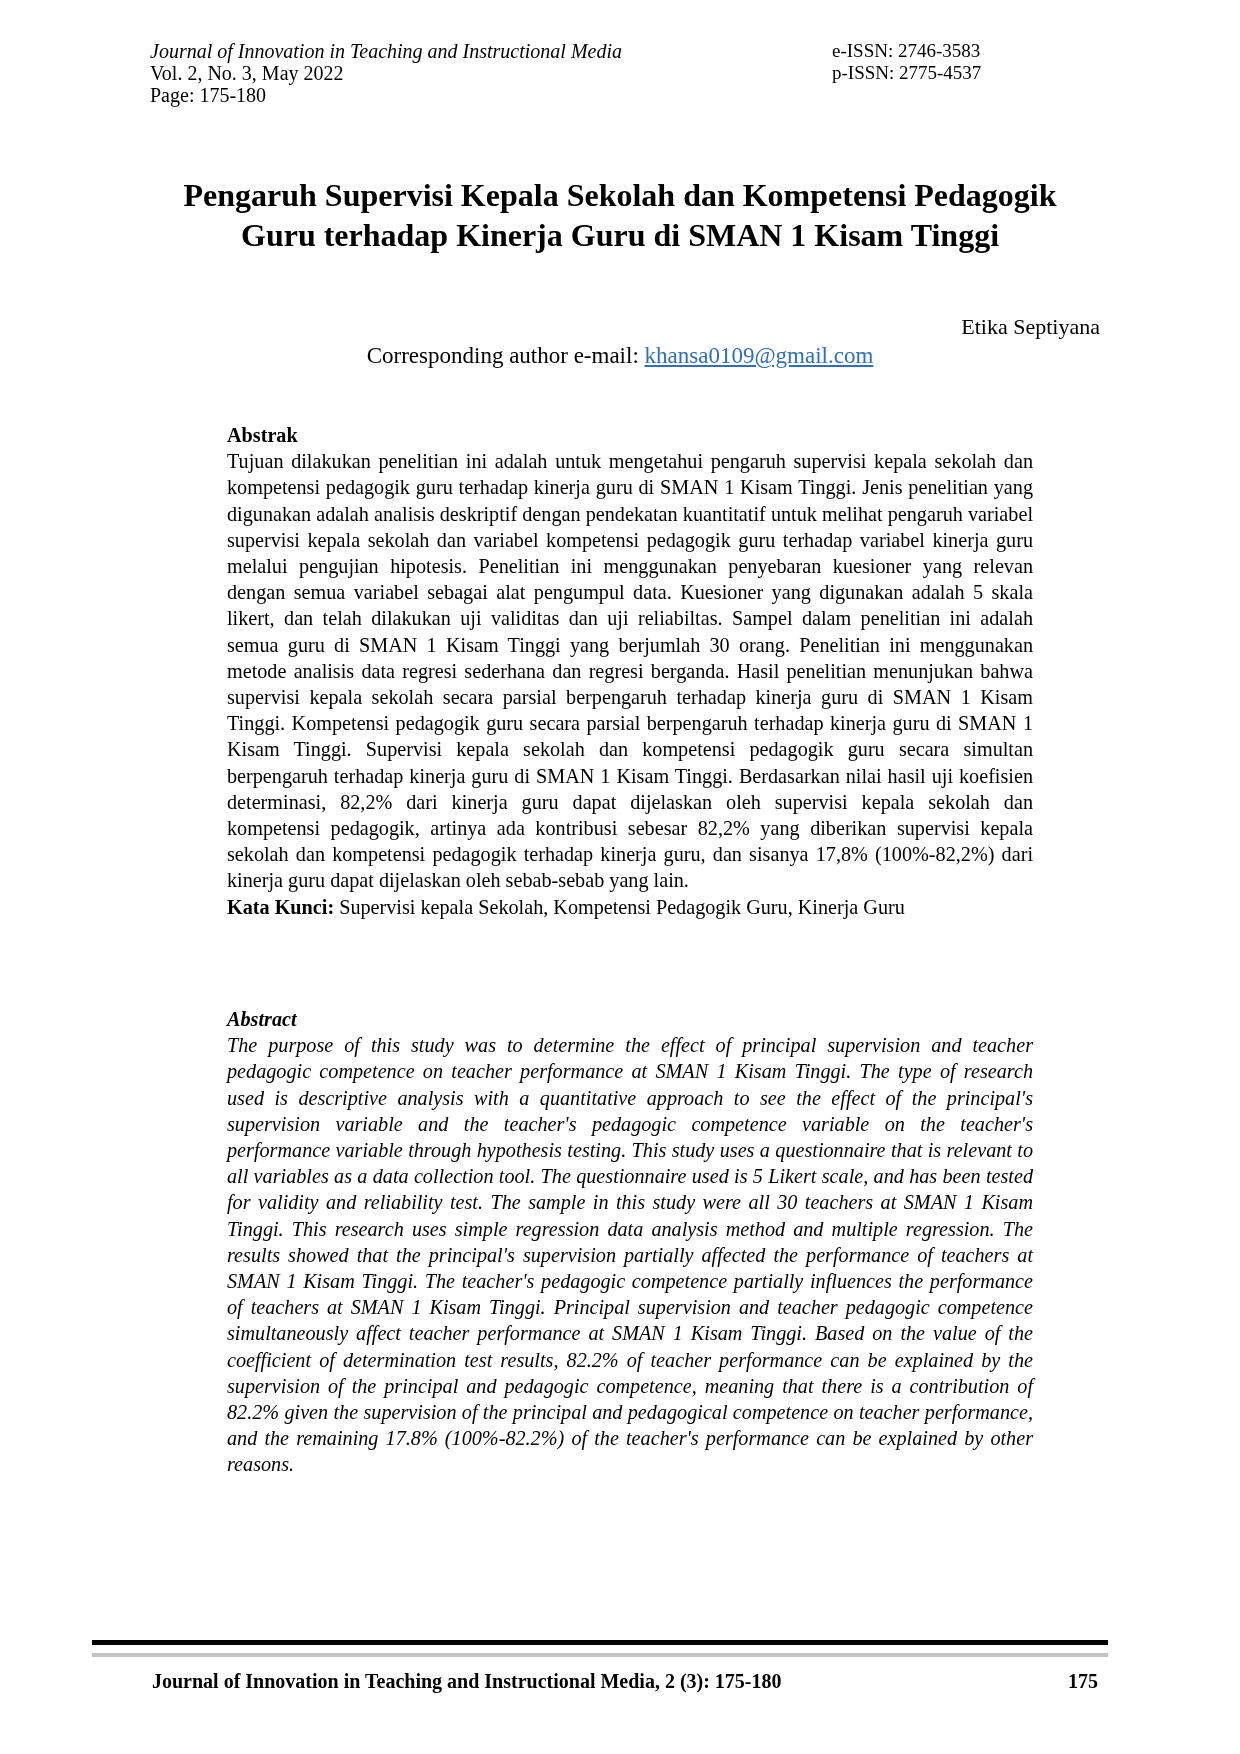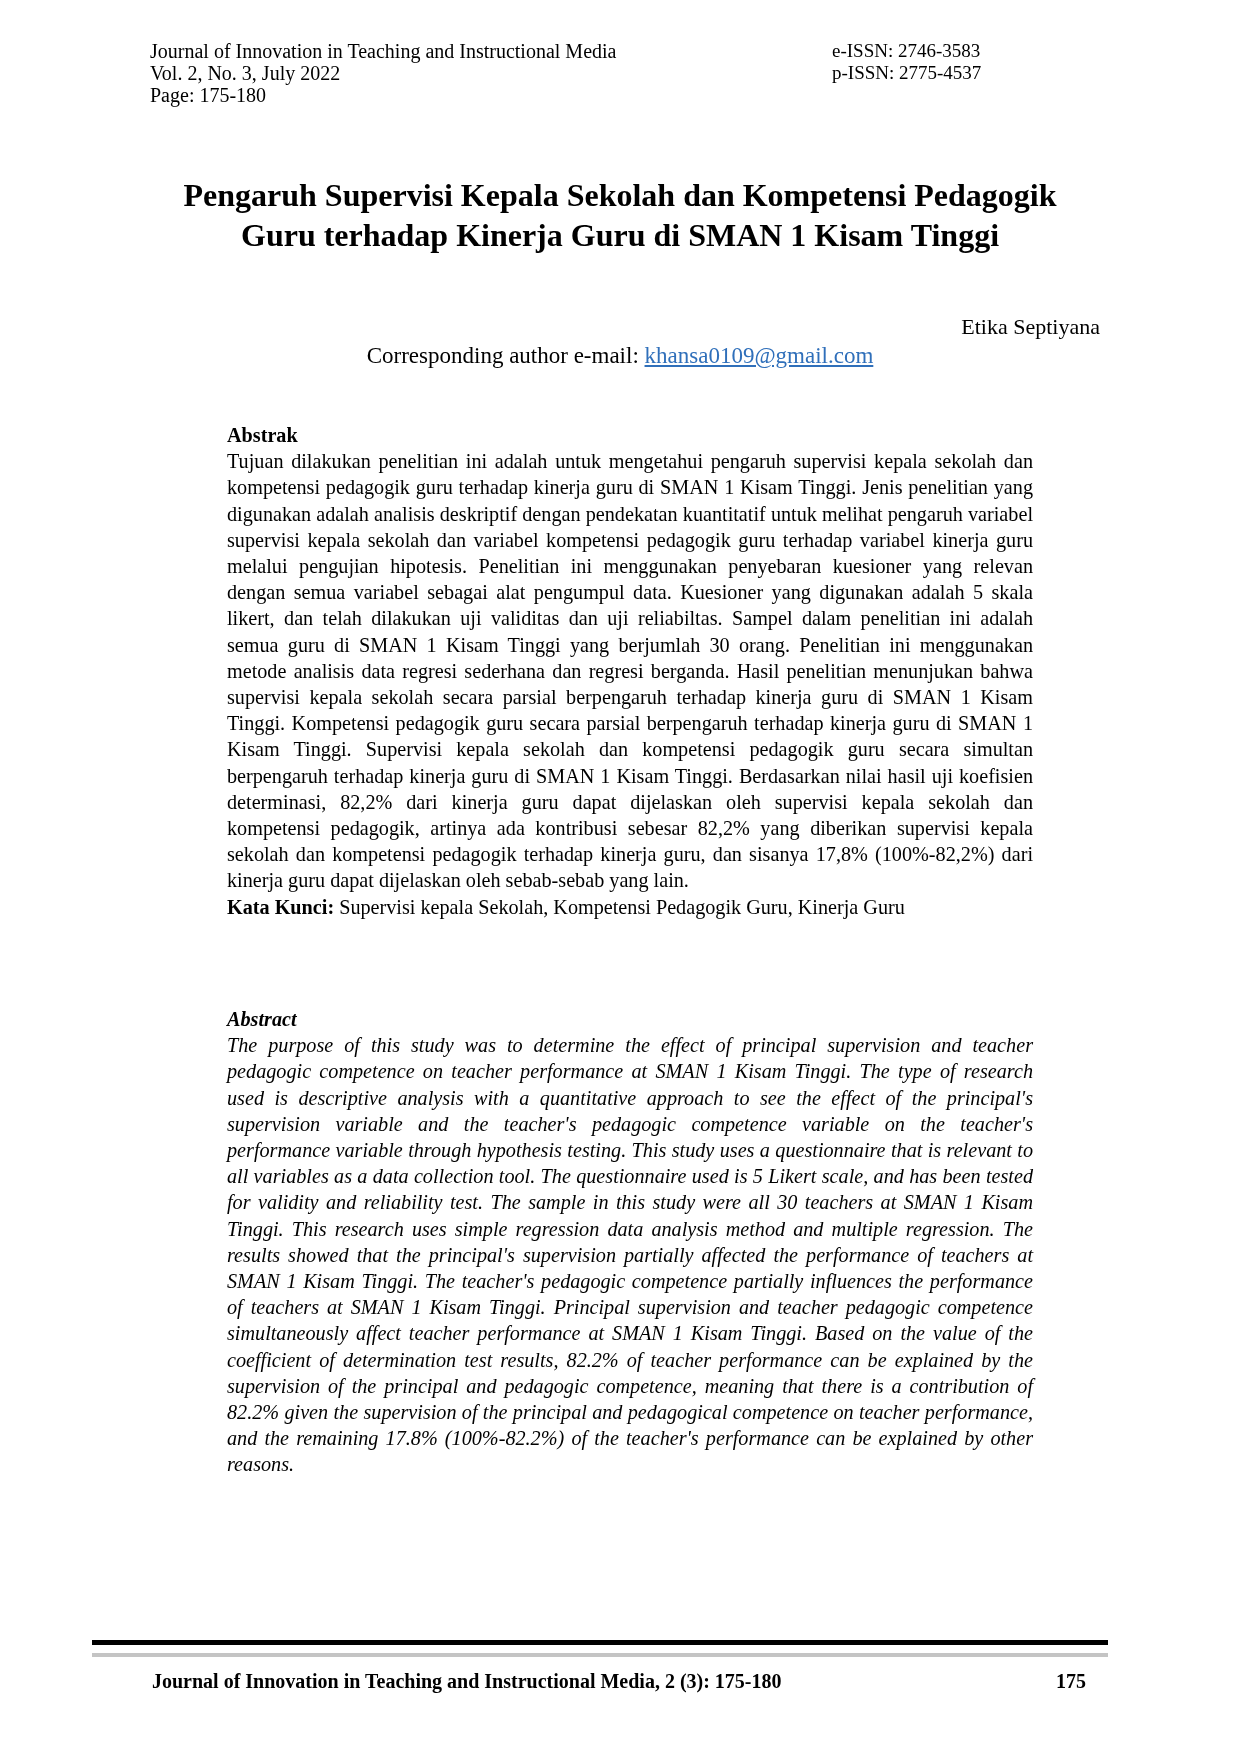--- a/index.html
+++ b/index.html
@@ -4,21 +4,21 @@
 <style>
   html, body { margin: 0; padding: 0; background: #ffffff; }
   body {
     width: 1240px; height: 1754px; position: relative; overflow: hidden;
     font-family: "Liberation Serif", "DejaVu Serif", serif; color: #000;
   }
   .header-left {
     position: absolute; left: 150px; top: 40px;
     font-size: 20px; line-height: 22px;
   }
-  .header-left .journal { }
+  .header-left .journal { font-style: italic; }
   .header-right {
     position: absolute; left: 832px; top: 40px;
     font-size: 19px; line-height: 22px; font-weight: normal;
   }
   .title {
     position: absolute; left: 140px; width: 960px; top: 175px;
     text-align: center; font-weight: bold; font-size: 32px; line-height: 40px;
   }
   .author-block {
     position: absolute; left: 140px; width: 960px; top: 312px;
@@ -42,30 +42,30 @@
   }
   .rule-gray {
     position: absolute; left: 92px; width: 1016px; top: 1653px;
     height: 4px; background: #c4c4c4;
   }
   .footer-left {
     position: absolute; left: 152px; top: 1670px;
     font-weight: bold; font-size: 20px;
   }
   .footer-right {
-    position: absolute; right: 154px; top: 1670px;
+    position: absolute; right: 142px; top: 1670px;
     font-weight: bold; font-size: 20px;
   }
 </style>
 </head>
 <body>
 
 <div class="header-left">
   <div class="journal">Journal of Innovation in Teaching and Instructional Media</div>
-  <div>Vol. 2, No. 3, July 2022</div>
+  <div>Vol. 2, No. 3, May 2022</div>
   <div>Page: 175-180</div>
 </div>
 <div class="header-right">
   <div>e-ISSN: 2746-3583</div>
   <div>p-ISSN: 2775-4537</div>
 </div>
 
 <div class="title">
   <div>Pengaruh Supervisi Kepala Sekolah dan Kompetensi Pedagogik</div>
   <div>Guru terhadap Kinerja Guru di SMAN 1 Kisam Tinggi</div>

